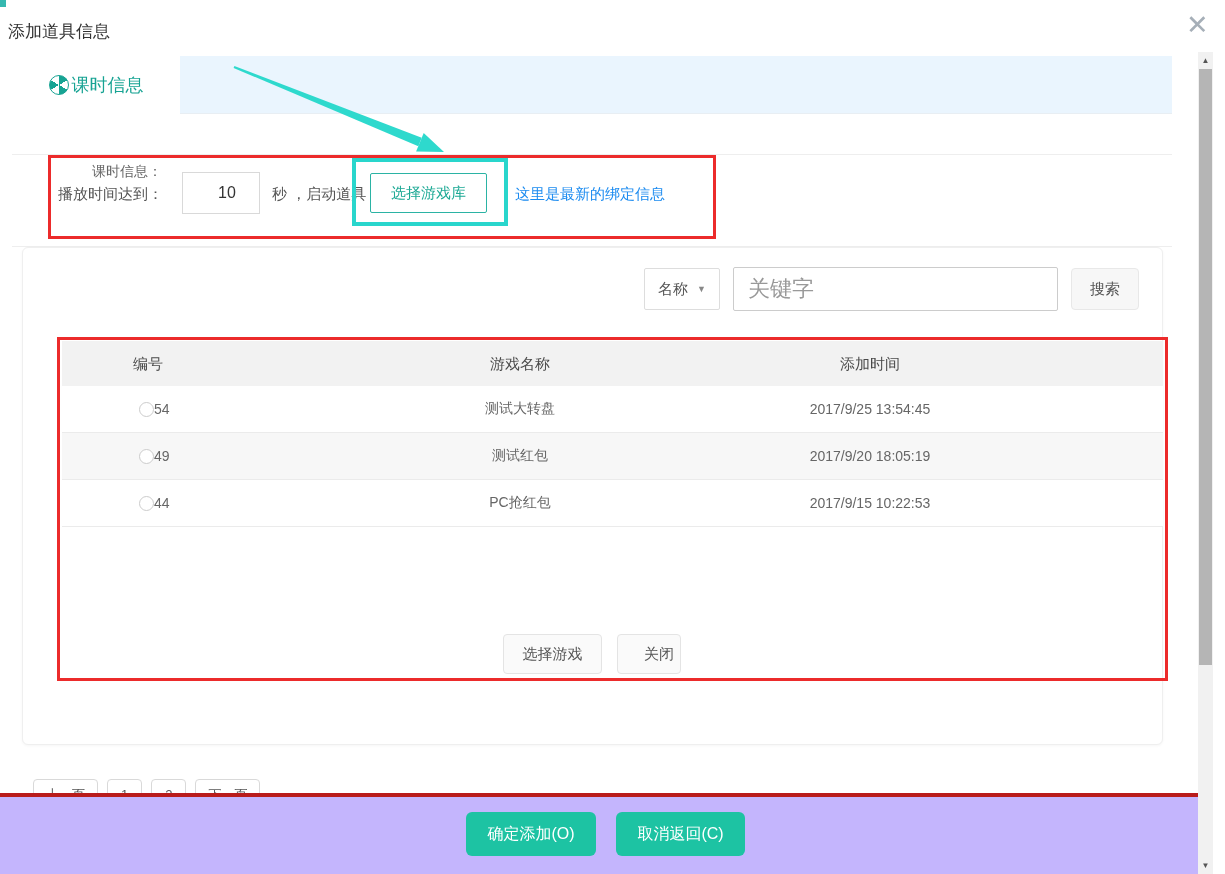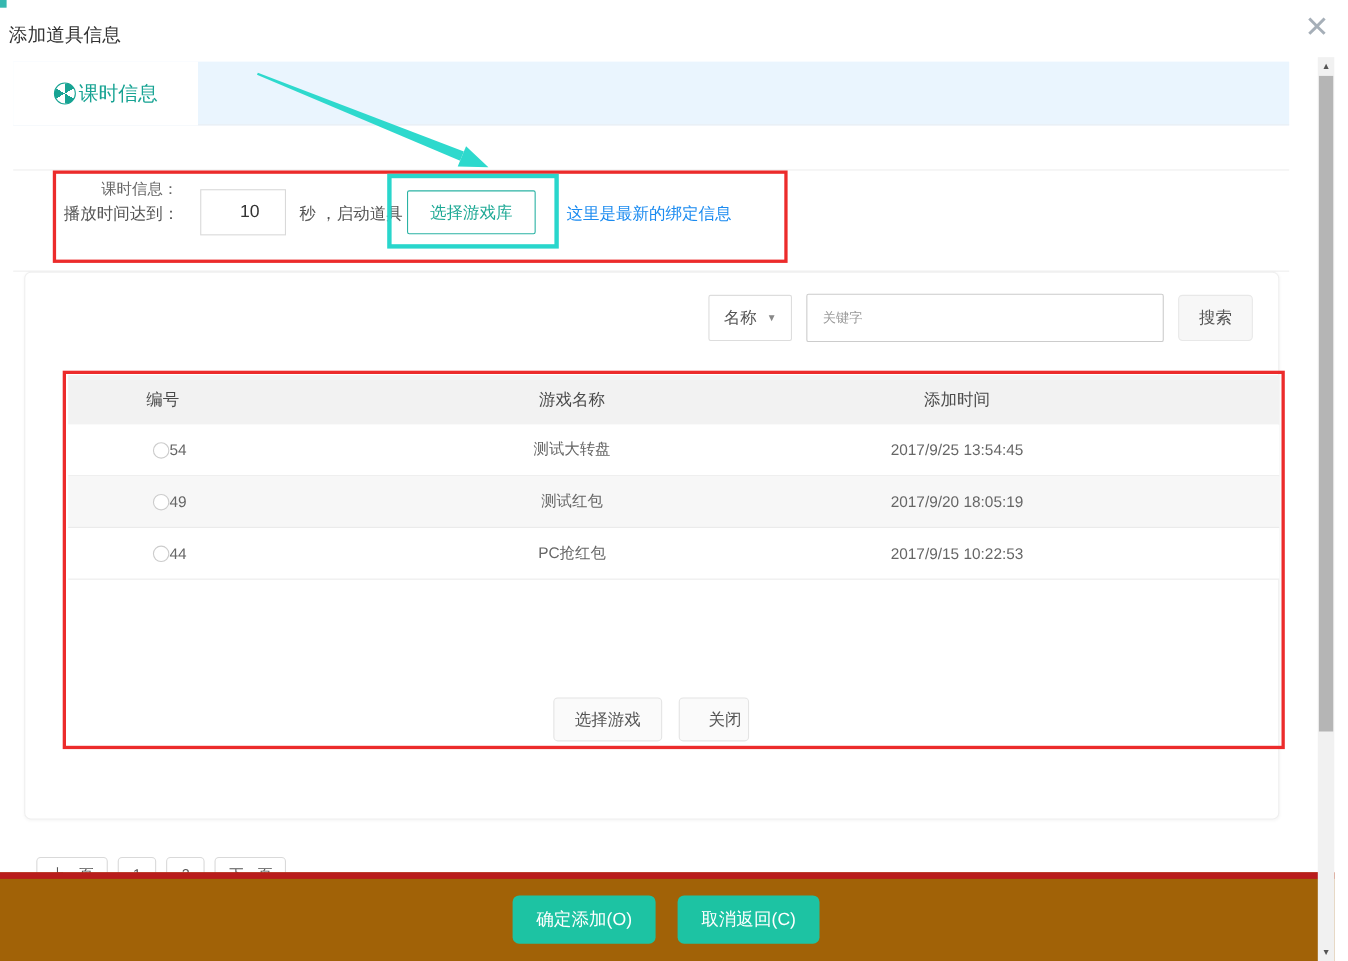--- a/index.html
+++ b/index.html
@@ -38,21 +38,21 @@
   .form-label{left:58px;top:185px;font-size:15px;color:#555;}
   .seconds-input{left:182px;top:172px;width:78px;height:42px;border:1px solid #d9d9d9;text-align:center;font-size:16px;color:#333;font-family:inherit;outline:none;padding-left:12px;}
   .form-label2{left:272px;top:185px;font-size:15px;color:#555;}
   .gamelib-btn{left:370px;top:173px;width:117px;height:40px;background:#fff;border:1px solid #2bb3a4;color:#1da995;font-size:15px;border-radius:2px;cursor:pointer;font-family:inherit;}
   .binding-link{left:515px;top:185px;font-size:15px;color:var(--link-blue);cursor:pointer;}
 
   .card{left:22px;top:247px;width:1141px;height:498px;background:#fff;border:1px solid #efefef;border-radius:6px;box-shadow:0 1px 3px rgba(0,0,0,.04);}
 
   .field-select{left:644px;top:268px;width:76px;height:42px;border:1px solid #ddd;border-radius:2px;background:#fff;display:flex;align-items:center;justify-content:center;gap:9px;font-size:15px;color:#555;cursor:pointer;}
   .field-select .caret{font-size:9px;color:#888;}
-  .keyword-input{left:733px;top:267px;width:325px;height:44px;border:1px solid #ccc;border-radius:2px;padding:0 14px;font-size:12px;color:#333;font-family:inherit;outline:none;}
+  .keyword-input{left:733px;top:267px;width:325px;height:44px;border:1px solid #ccc;border-radius:2px;padding:0 14px;font-size:22px;color:#333;font-family:inherit;outline:none;}
   .keyword-input::placeholder{color:#999;}
   .search-btn{left:1071px;top:268px;width:68px;height:42px;background:#f7f7f7;border:1px solid #e8e8e8;border-radius:4px;font-size:15px;color:#555;cursor:pointer;font-family:inherit;}
 
   .table{left:62px;top:341px;width:1101px;}
   .thead{position:relative;height:45px;background:var(--header-bg);font-size:15px;color:#4a4a4a;}
   .thead .h{position:absolute;top:50%;transform:translate(-50%,-50%);white-space:nowrap;}
   .h1{left:86px;}.h2{left:458px;}.h3{left:808px;}
   .trow{position:relative;height:47px;background:#fff;border-bottom:1px solid #ebebeb;font-size:14px;color:#666;cursor:pointer;}
   .trow.alt{background:var(--stripe-bg);}
   .trow .c1{position:absolute;left:77px;top:50%;transform:translateY(-50%);display:flex;align-items:center;gap:0;}
@@ -67,21 +67,21 @@
   .ann{pointer-events:none;z-index:6;}
   .red-rect-form{left:48px;top:155px;width:668px;height:84px;border:3px solid var(--annotation-red);}
   .red-rect-table{left:57px;top:337px;width:1111px;height:344px;border:3px solid var(--annotation-red);}
   .cyan-rect{left:352px;top:158px;width:156px;height:68px;border:4px solid var(--annotation-cyan);z-index:7;}
   .arrow-svg{left:0;top:0;width:1225px;height:874px;z-index:8;}
 
   .pagination{left:33px;top:779px;display:flex;gap:9px;z-index:1;}
   .page-btn{height:32px;line-height:30px;padding:0 12px;background:#fff;border:1px solid #d9d9d9;border-radius:4px;font-size:13px;color:#555;cursor:pointer;font-family:inherit;}
   .page-btn.num{padding:0 13px;}
 
-  .footer{left:0;top:793px;width:1213px;height:81px;background:#a16207;border-top:6px solid #b91c1c;z-index:9;}
+  .footer{left:0;top:793px;width:1213px;height:81px;background:#c4b5fd;border-top:4px solid #b91c1c;z-index:9;}
   .footer-btn{position:absolute;top:15px;height:44px;background:var(--accent-teal);color:#fff;border:none;border-radius:6px;font-size:16px;cursor:pointer;font-family:inherit;}
   .confirm-btn{left:466px;width:130px;}
   .cancel-btn{left:616px;width:129px;}
 
   .scrollbar{left:1198px;top:52px;width:15px;height:822px;background:var(--scroll-track);z-index:10;}
   .scroll-arrow{position:absolute;left:0;width:15px;height:17px;display:flex;align-items:center;justify-content:center;font-size:8px;color:#555;cursor:pointer;}
   .scroll-up{top:0;}
   .scroll-down{bottom:0;}
   .scroll-thumb{position:absolute;left:1px;top:17px;width:13px;height:596px;background:var(--scroll-thumb);cursor:grab;}
 </style>

